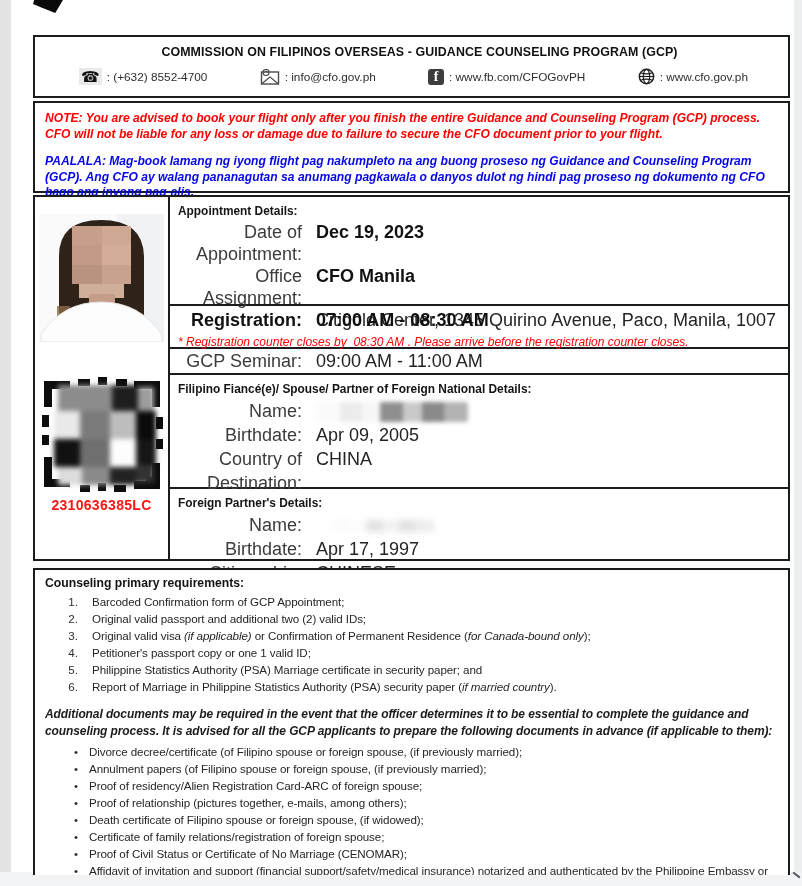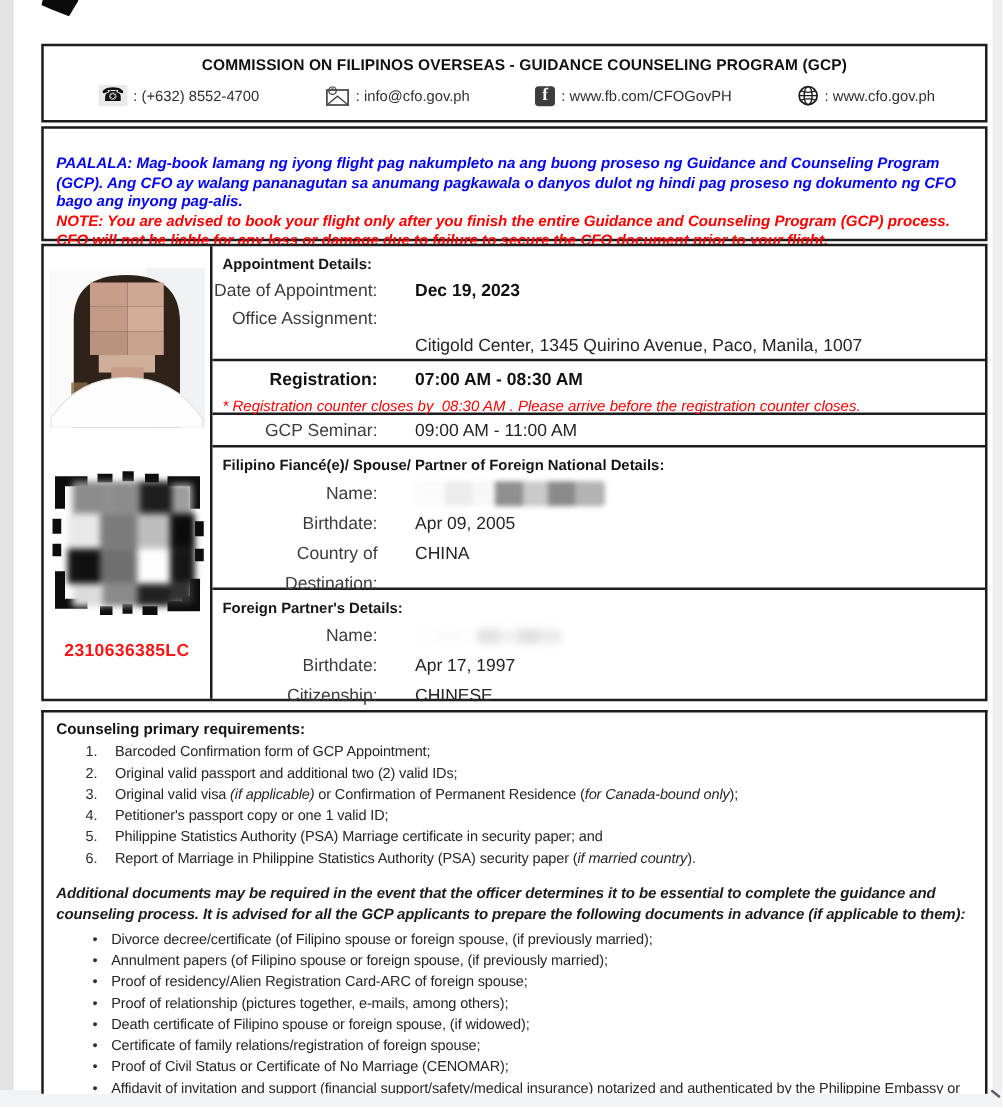--- a/index.html
+++ b/index.html
@@ -36,21 +36,21 @@
   .notice.fil{color:#0404ee;margin-top:12px;}
 
   
   #details-table{left:33px;top:195px;width:757px;height:366px;display:flex;padding:0;}
   #left-cell{width:135px;border-right:2px solid #1c1c1c;box-sizing:border-box;flex:0 0 auto;
     display:flex;flex-direction:column;align-items:center;}
   #right-col{flex:1 1 auto;display:flex;flex-direction:column;}
   .sec{box-sizing:border-box;border-bottom:2px solid #1c1c1c;}
   .sec.last{border-bottom:none;}
   .sec-head{font-weight:bold;font-size:11.9px;color:#151515;padding:4px 0 0 8px;line-height:20px;}
-  .lv-row{display:grid;grid-template-columns:132px 1fr;column-gap:30px;align-items:baseline;font-size:14px;}
+  .lv-row{display:grid;grid-template-columns:132px 1fr;column-gap:14px;align-items:baseline;font-size:18px;}
   .lv-label{text-align:right;color:#3c3c3c;}
   .lv-value{color:#242424;}
   .b{font-weight:bold;color:#111;}
   #sec-appt{height:109px;}
   #sec-appt .lv-row{line-height:22px;}
   #sec-reg{height:43px;}
   #sec-reg .lv-row{line-height:26px;padding-top:1px;}
   .reg-warning{color:#fe0000;font-weight:normal;font-style:italic;font-size:12px;line-height:19px;padding-left:8px;}
   #sec-sem{height:26px;}
   #sec-sem .lv-row{line-height:25px;}
@@ -58,21 +58,21 @@
   #sec-fil .lv-row{line-height:24px;}
   #sec-for{height:97px;}
   #sec-for .lv-row{line-height:24px;}
   .name-blur{display:inline-block;width:152px;height:20px;border-radius:3px;vertical-align:middle;
     background:linear-gradient(90deg,#fbfbfb 0 16%,#ececec 16% 30%,#f7f7f7 30% 42%,#8f8f8f 42% 57%,#c9c9c9 57% 70%,#8a8a8a 70% 84%,#b3b3b3 84% 100%);
     filter:blur(2.3px);}
   .name-blur.faint{width:118px;height:12px;opacity:.25;filter:blur(3px);}
 
   .applicant-photo{margin-top:17px;width:125px;height:128px;display:block;}
   .qr-code{margin-top:25px;width:128px;height:130px;display:block;}
-  .ref-code{margin-top:15px;color:#fe1515;font-weight:bold;font-size:14px;letter-spacing:.3px;}
+  .ref-code{color:#fe1515;font-weight:bold;font-size:14px;letter-spacing:.3px;}
 
   
   #req-box{left:33px;top:568px;width:757px;height:307px;border-bottom:none;overflow:hidden;padding:4px 10px 0 10px;}
   .req-title{font-weight:bold;font-size:12.2px;color:#141414;line-height:18px;}
   .req-list{margin-top:1px;}
   .req-row{display:grid;grid-template-columns:26px 1fr;column-gap:14px;padding-left:7px;font-size:11.6px;line-height:17px;}
   .req-num{text-align:right;color:#2e2e2e;}
   .req-text{color:#262626;letter-spacing:-0.1px;}
   .it{font-style:italic;}
   .add-intro{margin-top:11px;font-weight:bold;font-style:italic;font-size:12px;line-height:17px;color:#1c1c1c;letter-spacing:-0.1px;}
@@ -123,22 +123,22 @@
               <path d="M2.5 5 Q9 7.4 15.5 5" fill="none" stroke="#1d1d1d" stroke-width="1.1"></path>
               <path d="M2.5 13 Q9 10.6 15.5 13" fill="none" stroke="#1d1d1d" stroke-width="1.1"></path>
             </svg>
         </span>
         <span>: www.cfo.gov.ph</span>
       </div>
     </div>
   </div>
 
   <div class="box" id="note-box">
+    <div class="notice en">NOTE: You are advised to book your flight only after you finish the entire Guidance and Counseling Program (GCP) process. CFO will not be liable for any loss or damage due to failure to secure the CFO document prior to your flight.</div>
     <div class="notice fil">PAALALA: Mag-book lamang ng iyong flight pag nakumpleto na ang buong proseso ng Guidance and Counseling Program (GCP). Ang CFO ay walang pananagutan sa anumang pagkawala o danyos dulot ng hindi pag proseso ng dokumento ng CFO bago ang inyong pag-alis.</div>
-    <div class="notice en">NOTE: You are advised to book your flight only after you finish the entire Guidance and Counseling Program (GCP) process. CFO will not be liable for any loss or damage due to failure to secure the CFO document prior to your flight.</div>
   </div>
 
   <div class="box" id="details-table">
     <div id="left-cell">
       <svg class="applicant-photo" viewBox="0 0 125 128">
         <rect x="0" y="0" width="125" height="128" fill="#fafafa"></rect>
         <rect x="78" y="0" width="47" height="128" fill="#f1f2f3"></rect>
         <path d="M20 128 L20 42 Q20 6 62 6 Q105 6 105 44 L105 128 Z" fill="#2e2219"></path>
         <rect x="18" y="92" width="13" height="30" fill="#8a6a45" opacity=".8"></rect>
         <g>
@@ -197,20 +197,21 @@
 
     <div id="right-col">
       <div class="sec" id="sec-appt">
         <div class="sec-head">Appointment Details:</div>
         <div class="lv-row">
           <span class="lv-label">Date of Appointment:</span>
           <span class="lv-value b">Dec 19, 2023</span>
         </div>
         <div class="lv-row">
           <span class="lv-label">Office Assignment:</span>
+          <span class="lv-value b">CFO Manila</span>
         </div>
         <div class="lv-row">
           <span class="lv-label"></span>
           <span class="lv-value">Citigold Center, 1345 Quirino Avenue, Paco, Manila, 1007</span>
         </div>
       </div>
 
       <div class="sec" id="sec-reg">
         <div class="lv-row">
           <span class="lv-label b">Registration:</span>

